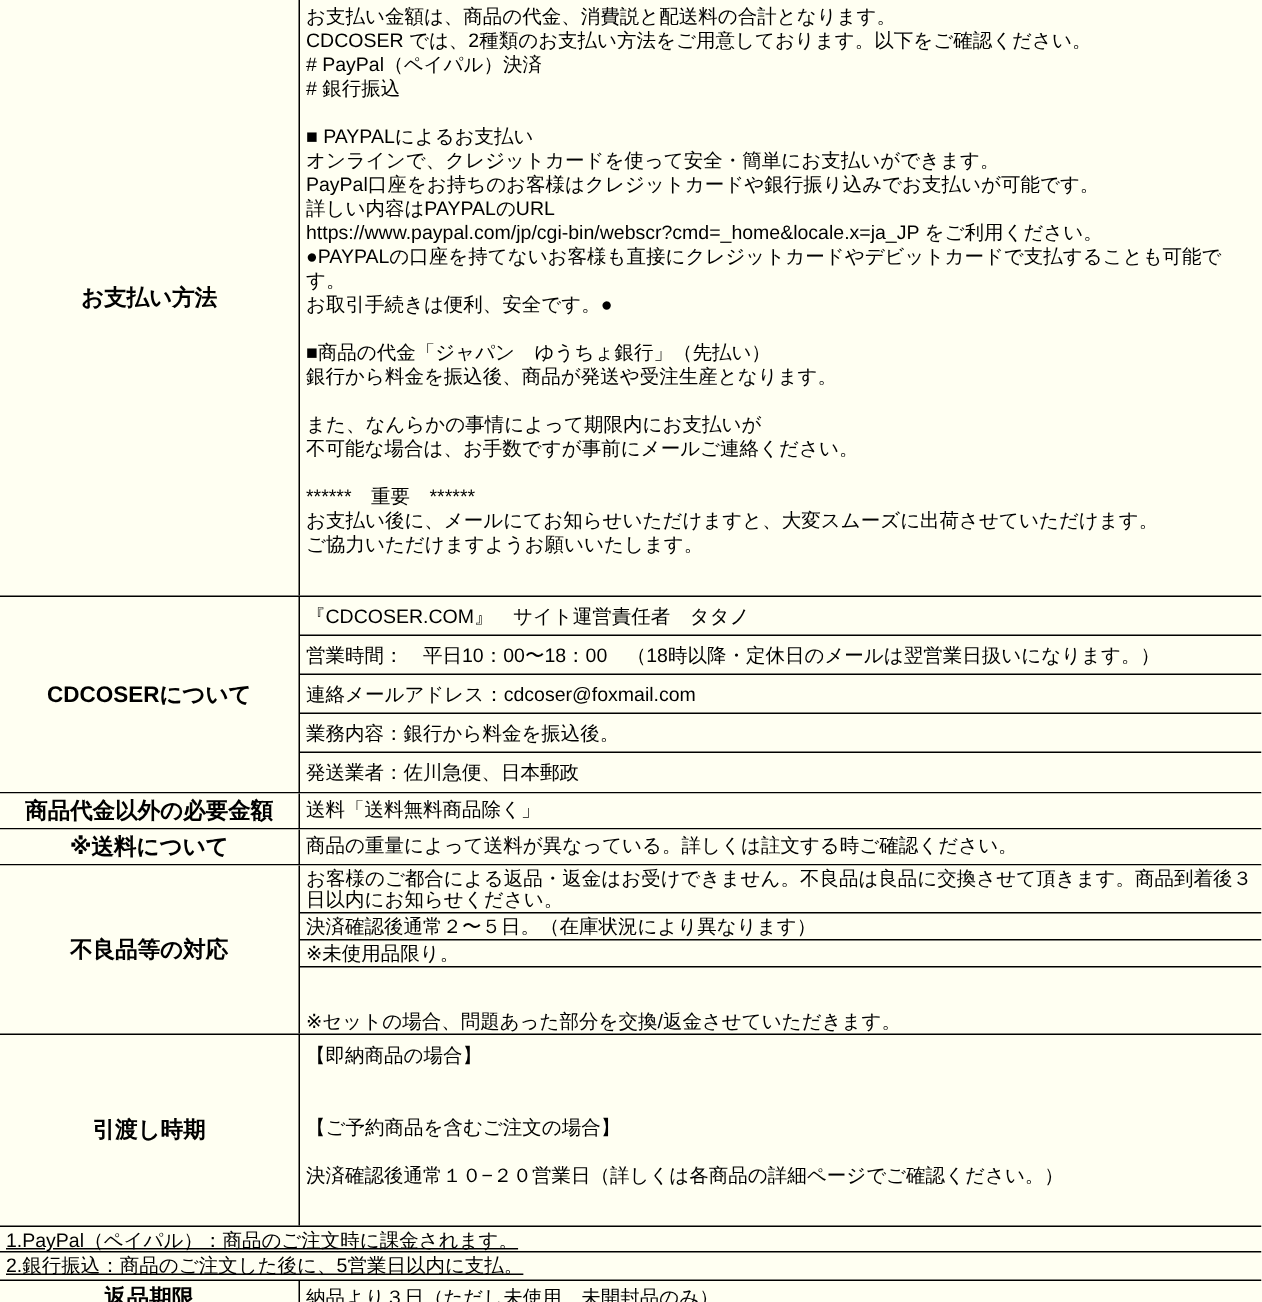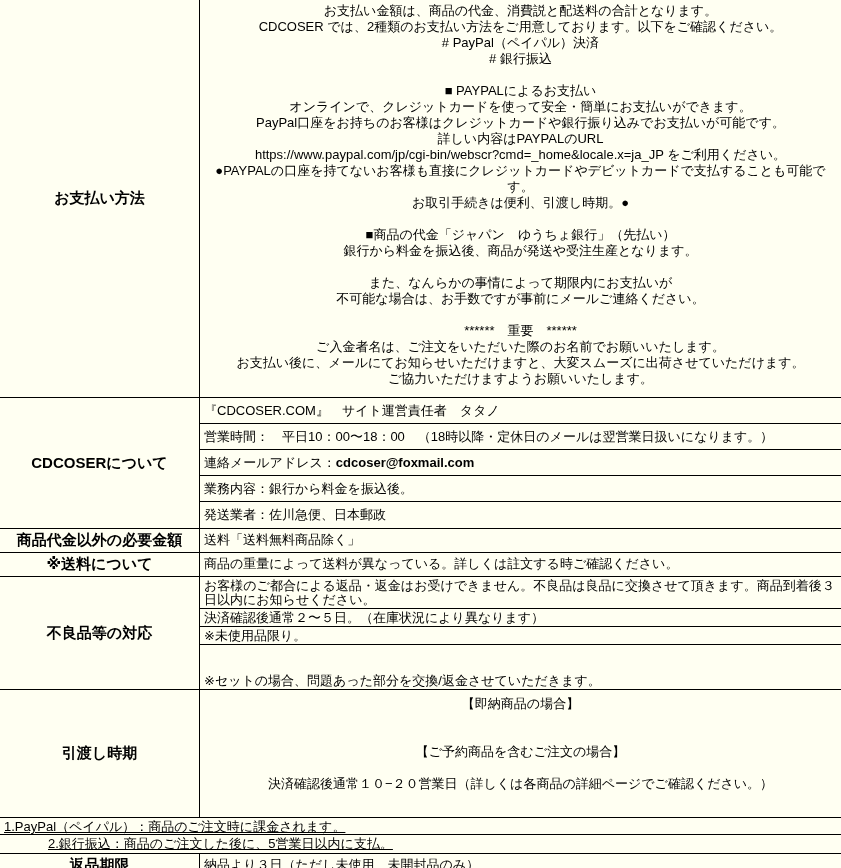--- a/index.html
+++ b/index.html
@@ -14,35 +14,35 @@
   .shop-table { width:841px; }
   .row { display:flex; border-bottom:1px solid var(--border); background:var(--bg); }
   .label-cell {
     width:200px; min-width:200px;
     border-right:1px solid var(--border);
     display:flex; align-items:center; justify-content:center;
     font-weight:bold; font-size:15px; padding:2px;
   }
   .content-cell { flex:1; min-width:0; font-size:13px; line-height:16px; }
   .pad { padding:3px 4px 2px 4px; }
-  .line { min-height:16px; line-height:16px; white-space:pre-wrap; word-break:break-all;text-align:center; }
+  .line { min-height:16px; line-height:16px; white-space:pre-wrap; word-break:break-all; }
 
   .about-sub {
     height:26px; display:flex; align-items:center;
     padding:0 4px; border-bottom:1px solid var(--border);
     overflow:hidden; white-space:nowrap;text-align:center;
   }
   .about-sub.last { border-bottom:none; }
-  .email { font-weight:bold; }
+  .email { font-weight:normal; }
 
   .subrow-sm { border-bottom:1px solid var(--border); padding:2px 4px 1px 4px; line-height:14px; min-height:16px; word-break:break-all; }
   .subrow-sm:last-child { border-bottom:none;margin-top:27px; }
 
   .subrow-xs { border-bottom:1px solid var(--border); padding:1px 4px 0 4px; line-height:15px; height:17px; overflow:hidden;text-decoration:underline; }
-  .subrow-xs:last-child { border-bottom:none;margin-left:44px; }
+  .subrow-xs:last-child { border-bottom:none; }
 
   .single { padding:3px 4px 2px 4px; line-height:15px; }
   .single.tight { padding:1px 20px 0 4px; line-height:14px; }
 </style>
 </head>
 <body>
 
 <div class="shop-table">
 
   <div class="row" style="min-height:398px">
@@ -52,30 +52,29 @@
         <div class="line">CDCOSER では、2種類のお支払い方法をご用意しております。以下をご確認ください。</div>
         <div class="line"># PayPal（ペイパル）決済</div>
         <div class="line"># 銀行振込</div>
         <div class="line"></div>
         <div class="line">■ PAYPALによるお支払い</div>
         <div class="line">オンラインで、クレジットカードを使って安全・簡単にお支払いができます。</div>
         <div class="line">PayPal口座をお持ちのお客様はクレジットカードや銀行振り込みでお支払いが可能です。</div>
         <div class="line">詳しい内容はPAYPALのURL</div>
         <div class="line">https://www.paypal.com/jp/cgi-bin/webscr?cmd=_home&amp;locale.x=ja_JP をご利用ください。</div>
         <div class="line">●PAYPALの口座を持てないお客様も直接にクレジットカードやデビットカードで支払することも可能です。</div>
-        <div class="line">お取引手続きは便利、引渡し時期。●</div>
+        <div class="line">お取引手続きは便利、安全です。●</div>
         <div class="line"></div>
         <div class="line">■商品の代金「ジャパン　ゆうちょ銀行」（先払い）</div>
         <div class="line">銀行から料金を振込後、商品が発送や受注生産となります。</div>
         <div class="line"></div>
         <div class="line">また、なんらかの事情によって期限内にお支払いが</div>
         <div class="line">不可能な場合は、お手数ですが事前にメールご連絡ください。</div>
         <div class="line"></div>
         <div class="line">******　重要　******</div>
-        <div class="line">ご入金者名は、ご注文をいただいた際のお名前でお願いいたします。</div>
         <div class="line">お支払い後に、メールにてお知らせいただけますと、大変スムーズに出荷させていただけます。</div>
         <div class="line">ご協力いただけますようお願いいたします。</div>
       </div>
   </div>
 
   <div class="row" style="min-height:130px">
     <div class="label-cell">CDCOSERについて</div>
     <div class="content-cell">
       <div class="about-sub">『CDCOSER.COM』　サイト運営責任者　タタノ</div>
       <div class="about-sub">営業時間：　平日10：00〜18：00　（18時以降・定休日のメールは翌営業日扱いになります。）</div>

